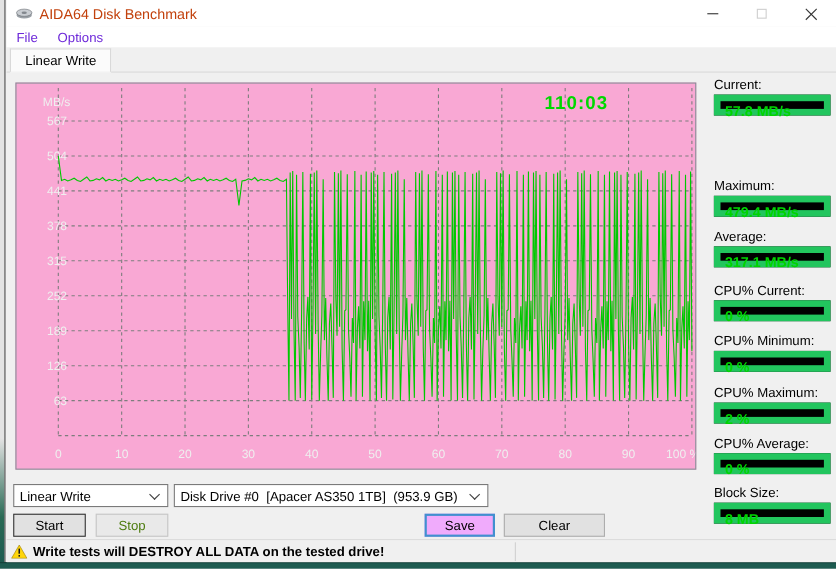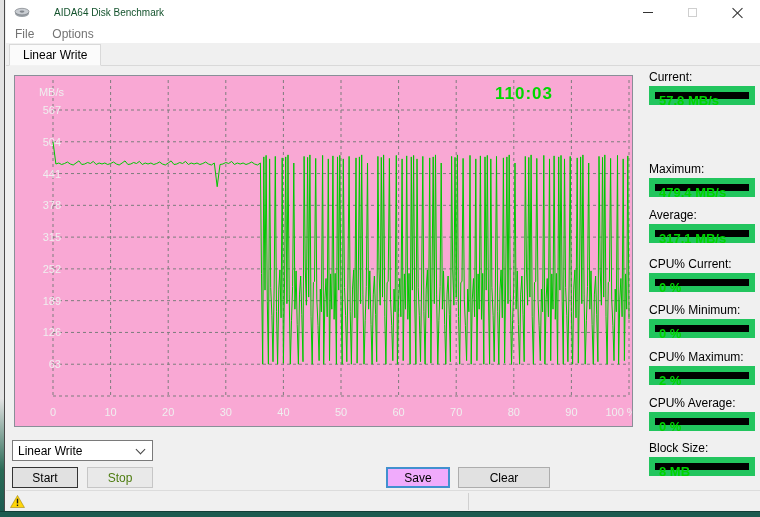--- a/index.html
+++ b/index.html
@@ -5,33 +5,33 @@
   * { margin:0; padding:0; box-sizing:border-box; }
   html,body { width:760px; height:517px; overflow:hidden; font-family:"Liberation Sans", sans-serif; background:#f0f0f0; }
   .desktop-left { position:absolute; left:0; top:0; width:5px; height:511px;
     background:linear-gradient(#e3e3e3 0 78%, #2a6a55 92%, #1d5b50); border-right:1px solid #4a4a4a; }
   .desktop-bottom { position:absolute; left:0; top:511px; width:760px; height:6px; background:#1d5b50; border-top:1px solid #123f37; }
   .window { position:absolute; left:6px; top:0; width:754px; height:511px; background:#f0f0f0; }
 
   
   .titlebar { position:absolute; left:0; top:0; width:100%; height:24px; background:#ffffff; display:flex; align-items:center; }
   .app-icon { width:16px; height:16px; margin-left:8px; }
-  .title-text { font-size:10px; color:#14532d; margin-left:24px; }
+  .title-text { font-size:13px; color:#c2410c; margin-left:6px; }
   .win-buttons { position:absolute; right:0; top:0; height:24px; display:flex; }
   .win-btn { width:45px; height:24px; display:flex; align-items:center; justify-content:center; cursor:default; }
   .min-glyph { width:10px; height:0; border-top:1px solid #333; display:block; }
   .max-glyph { width:9px; height:9px; border:1px solid #cfcfcf; display:block; }
   .close-glyph { position:relative; width:11px; height:11px; display:block; }
   .close-glyph::before,.close-glyph::after { content:""; position:absolute; left:5px; top:-1px; width:1px; height:14px; background:#333; }
   .close-glyph::before { transform:rotate(45deg); }
   .close-glyph::after { transform:rotate(-45deg); }
 
   
   .menubar { position:absolute; left:0; top:24px; width:100%; height:19px; background:#ffffff; display:flex; align-items:center; }
-  .menu-item { font-size:12px; color:#737373; padding:1px 9px; }
+  .menu-item { font-size:12px; color:#6d28d9; padding:1px 9px; }
 
   
   .tabstrip { position:absolute; left:0; top:43px; width:100%; height:23px; border-bottom:1px solid #d9d9d9; }
   .tab { position:absolute; left:3px; bottom:-1px; height:22px; padding:0 13px; background:#fbfbfb;
     border:1px solid #d9d9d9; border-bottom:1px solid #f2f2f2; font-size:12px; color:#000; display:flex; align-items:center; }
 
   
   .chart-box { position:absolute; left:8px; top:75px; width:619px; height:352px; background:#f9a8d4; border:1px solid #898f98; }
   .chart-box svg { display:block; }
 
@@ -179,28 +179,33 @@
     <div class="stat-group" style="top:441px">
       <div class="stat-label">Block Size:</div>
       <div class="stat-value">8 MB</div>
     </div>
   </div>
 
   <div class="combo" style="left:6px; top:440px; width:141px;">
     <span class="combo-text">Linear Write</span>
     <span class="combo-chevron"></span>
   </div>
+  <div class="combo" style="left:152px; top:440px; width:286px;">
+    <span class="combo-text">Disk Drive #0  [Apacer AS350 1TB]  (953.9 GB)</span>
+    <span class="combo-chevron"></span>
+  </div>
 
   <button class="btn btn-default" style="left:6px; top:467px; width:66px;">Start</button>
   <button class="btn btn-disabled" style="left:81px; top:467px; width:66px;">Stop</button>
   <button class="btn btn-focused" style="left:380px; top:467px; width:64px;">Save</button>
   <button class="btn" style="left:452px; top:467px; width:92px;">Clear</button>
 
   <div class="statusbar">
     <svg class="status-icon" viewBox="0 0 16 14">
       <path d="M8 0.5 L15.5 13.5 H0.5 Z" fill="#ffd60a" stroke="#9a7d00" stroke-width="0.6"></path>
       <rect x="7.25" y="4" width="1.5" height="5" fill="#1a1a1a"></rect>
       <rect x="7.25" y="10.3" width="1.5" height="1.6" fill="#1a1a1a"></rect>
     </svg>
+    <span class="status-text">Write tests will DESTROY ALL DATA on the tested drive!</span>
     <div class="status-divider"></div>
   </div>
 
 </div>
 
 </body></html>

